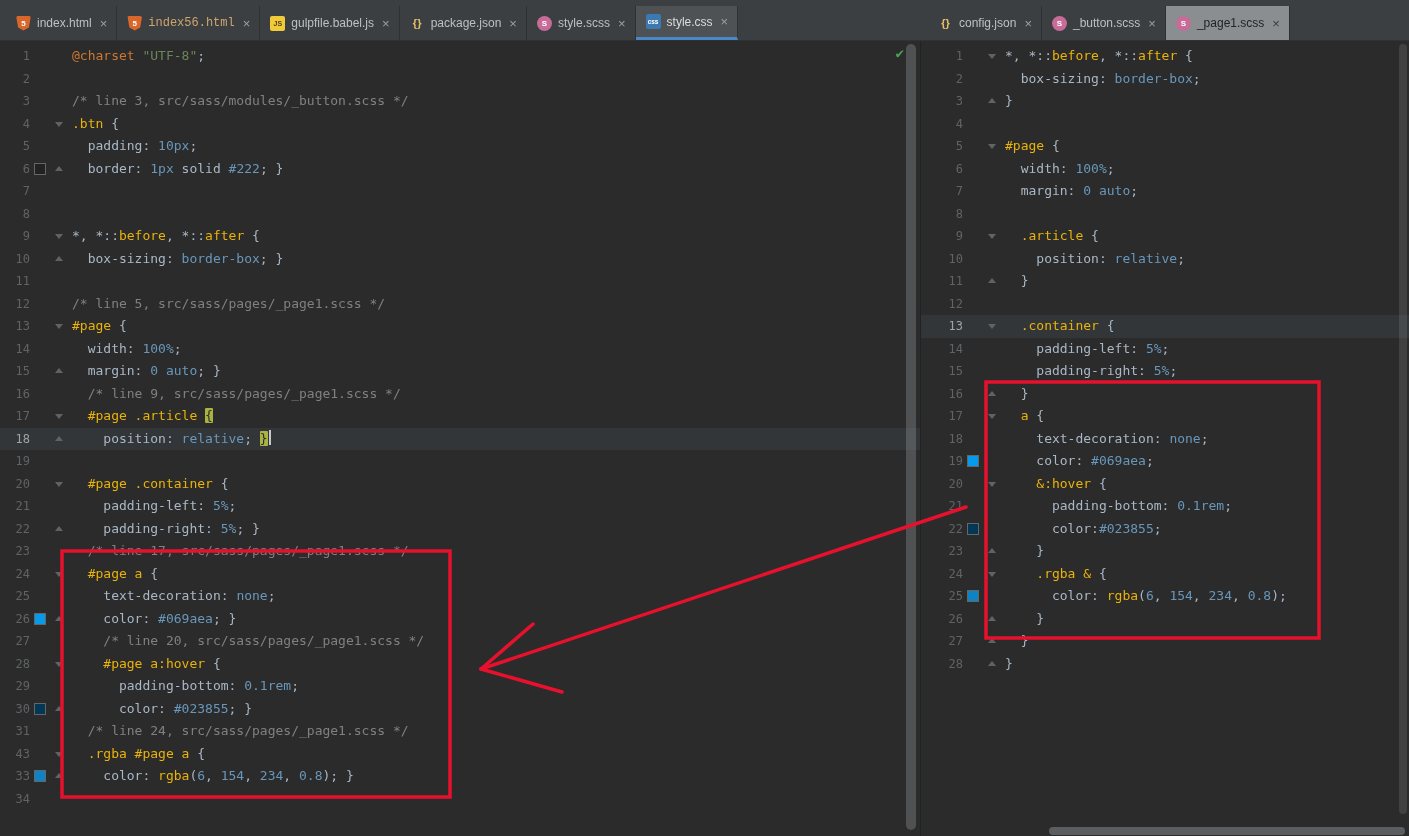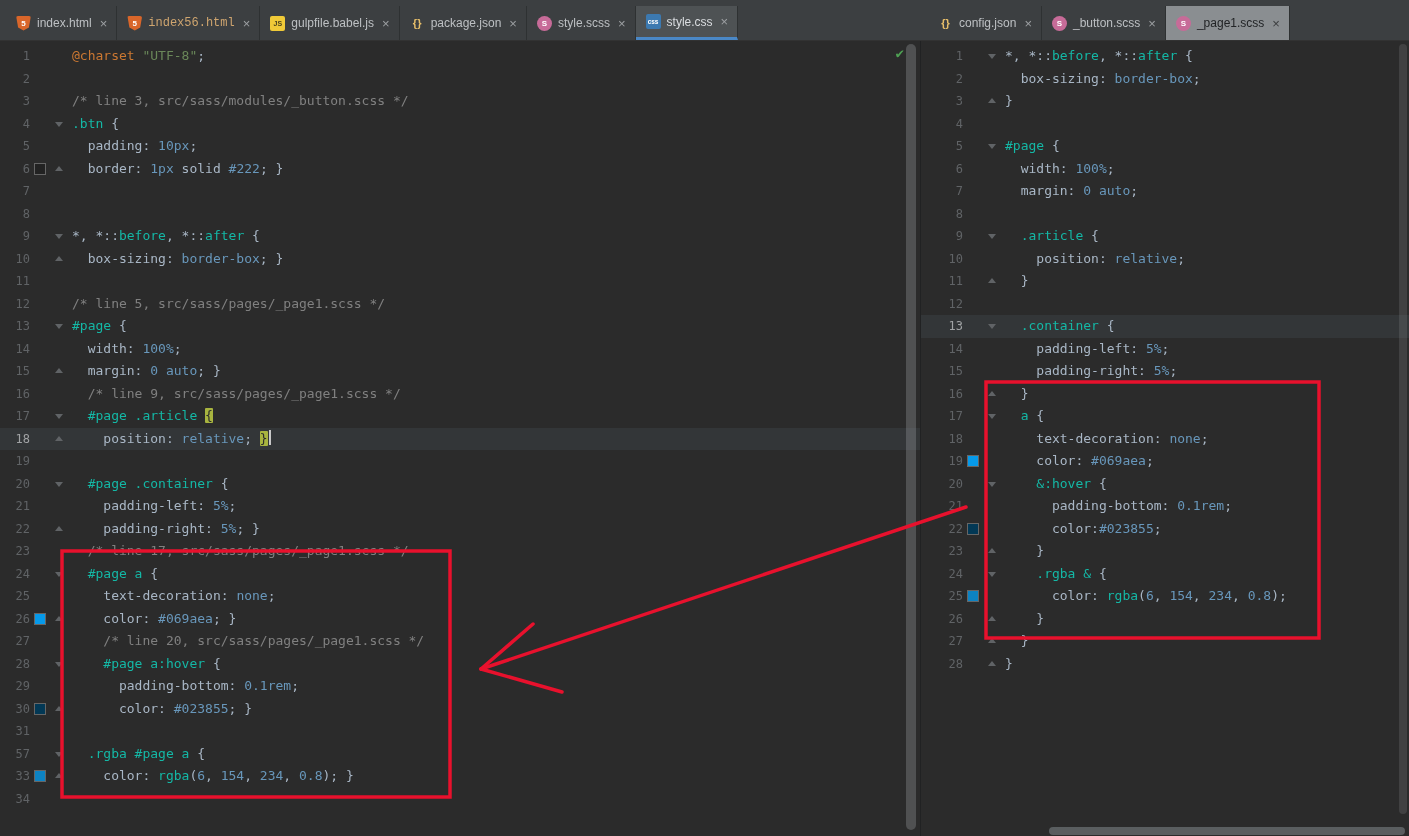--- a/index.html
+++ b/index.html
@@ -48,21 +48,21 @@
   .swatch{width:10px;height:10px;outline:1px solid rgba(255,255,255,.28)}
   .fold-slot{width:19px;display:flex;align-items:center;justify-content:center;flex:0 0 auto}
   .fold-s::after{content:"";border:4px solid transparent;border-top:5px solid #606366;margin-top:5px}
   .fold-e::after{content:"";border:4px solid transparent;border-bottom:5px solid #606366;margin-bottom:5px}
   .code{white-space:pre;flex:0 0 auto;margin-left:4px}
   .tk.p{color:#a9b7c6}
   .tk.c{color:#808080}
   .tk.cu{color:#808080;border-bottom:1px dotted #909090}
   .tk.k{color:#cc7832}
   .tk.s{color:#6a8759}
-  .tk.sel{color:#14b8a6}
+  .tk.sel{color:#eab308}
   .tk.v{color:#6897bb}
   .tk.bh{color:#2b2b2b;background:#a8b43f;border-radius:1px}
   .caret-bar{display:inline-block;width:2px;height:15px;background:#c8c8c8;vertical-align:-2px;margin-left:1px}
   
   .vthumb-left{position:absolute;right:4px;top:3px;width:10px;height:786px;background:rgba(164,168,171,.30);border-radius:5px}
   .vthumb-right{position:absolute;right:2px;top:3px;width:8px;height:770px;background:rgba(164,168,171,.18);border-radius:4px}
   .hthumb-right{position:absolute;bottom:1px;left:128px;width:356px;height:8px;background:#5a5e60;border-radius:4px}
   .check{position:absolute;top:4px;right:16px;color:#4fa254;font-size:14px;z-index:3}
   
   #annotations{position:absolute;top:0;left:0;pointer-events:none;z-index:20}
@@ -304,23 +304,24 @@
         <span class="swatch-slot">
           <span class="swatch" style="background: rgb(2, 56, 85);"></span>
         </span>
         <span class="fold-slot fold-e"></span>
         <span class="code"><span class="tk p">      color: </span><span class="tk v">#023855</span><span class="tk p">; }</span></span>
       </div>
       <div class="line">
         <span class="ln">31</span>
         <span class="swatch-slot"></span>
         <span class="fold-slot"></span>
-      </div>
-      <div class="line">
-        <span class="ln">57</span>
+        <span class="code"><span class="tk c">  /* line 24, src/sass/pages/_page1.scss */</span></span>
+      </div>
+      <div class="line">
+        <span class="ln">43</span>
         <span class="swatch-slot"></span>
         <span class="fold-slot fold-s"></span>
         <span class="code"><span class="tk p">  </span><span class="tk sel">.rgba #page a</span><span class="tk p"> {</span></span>
       </div>
       <div class="line">
         <span class="ln">33</span>
         <span class="swatch-slot">
           <span class="swatch" style="background: rgba(6, 154, 234, 0.8);"></span>
         </span>
         <span class="fold-slot fold-e"></span>

